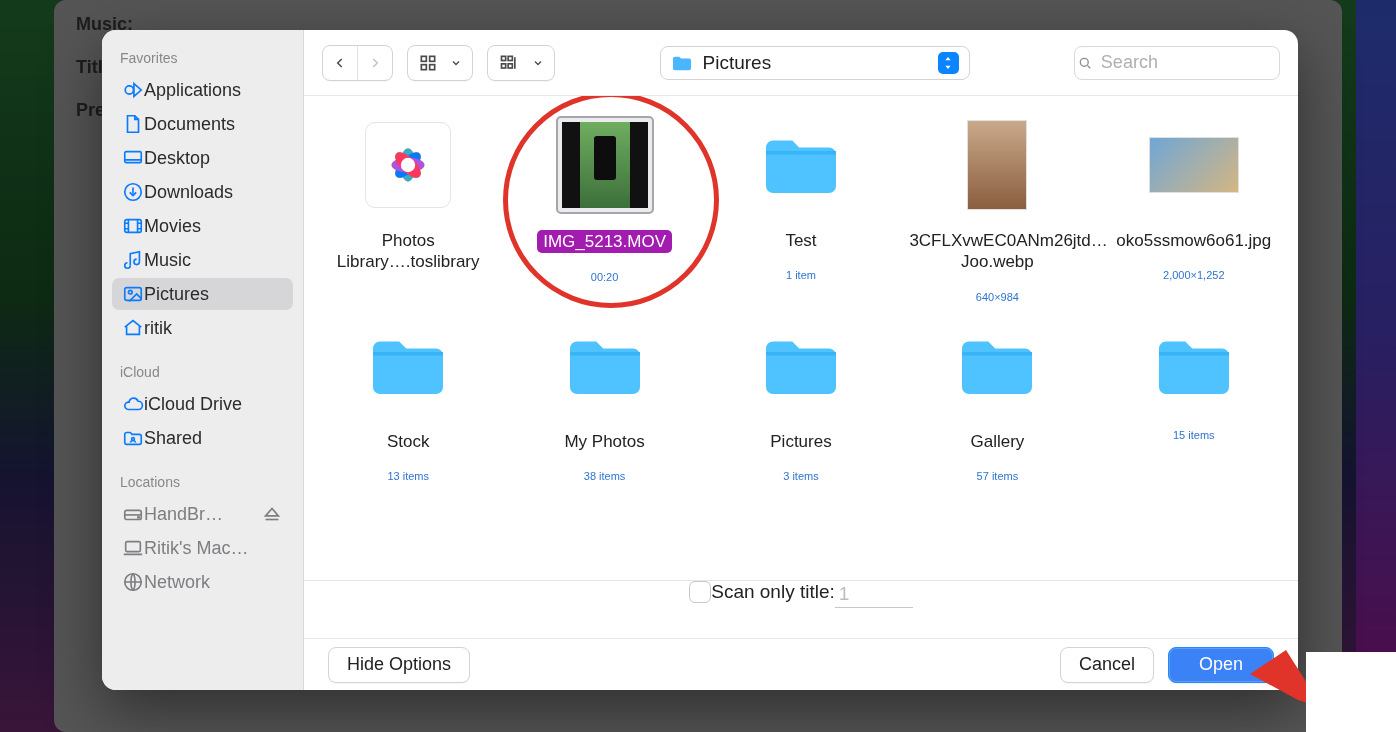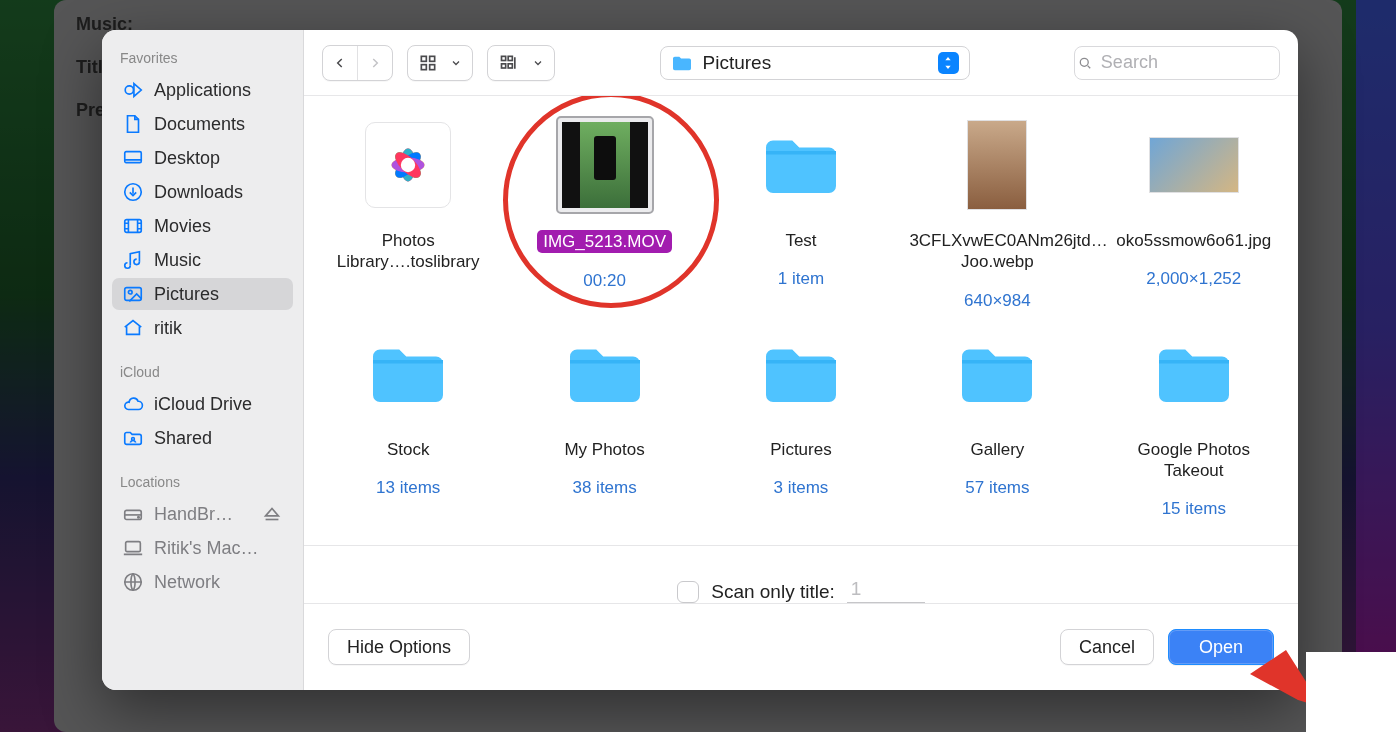--- a/index.html
+++ b/index.html
@@ -47,21 +47,21 @@
     border-right:1px solid #d9d9db;
     padding:16px 10px 10px 10px;
     overflow:hidden;
     position:relative;
   }
   .sidebar .section-label {
     font-size:14px; font-weight:400; color:#888;
     padding:4px 8px 8px 8px;
   }
   .sidebar .item {
-    display:flex; align-items:center; gap:10px;
+    display:flex; align-items:center; 
     font-size:18px; color:#2b2b2c;
     padding:5px 10px 5px 10px;
     border-radius:7px;
     cursor:pointer;
     margin-bottom:2px;
     white-space:nowrap; overflow:hidden; text-overflow:ellipsis;
   }
   .sidebar .item.selected { background:#d6d6d8; }
   .sidebar .item svg { width:22px; height:22px; flex:0 0 22px; }
   .sidebar .grey-icon { color:#7e7e82; }
@@ -132,21 +132,21 @@
     display:flex; flex-direction:column; align-items:center;
     width:180px; text-align:center;
     cursor:pointer;
     gap:16px;
   }
   .thumb {
     width:90px; height:90px;
     display:flex; align-items:center; justify-content:center;
   }
   .tile .name { font-size:17px; color:#222; margin-top:4px; line-height:1.25; max-width:176px; }
-  .tile .meta { font-size:17px; color:#2f74d0; margin-top:2px; }
+  .tile .meta { font-size:11px; color:#2f74d0; margin-top:2px; }
   .tile.selected .name {
     background:#a21caf; color:#fff; padding:1px 6px; border-radius:5px; display:inline-block;
   }
   .sel-box { border:2px solid #a6a6aa; border-radius:5px; padding:4px; background:#ececee; }
 
   .folder-svg { width:84px; height:72px; }
 
   .photos-icon {
     width:86px; height:86px; border:1px solid #e4e4e6; border-radius:10px; background:#fff;
     display:flex; align-items:center; justify-content:center;
@@ -162,36 +162,35 @@
     position:absolute;
     border:5px solid #e0342a;
     border-radius:50%;
     pointer-events:none;
   }
 
   
   .options-bar {
     border-top:1px solid #e6e6e8;
     height:58px;
-    display:flex; align-items:flex-end; justify-content:center;
-    gap:12px;
+    display:flex; align-items:flex-start; justify-content:center;
     font-size:19px; color:#222;
   }
   .options-bar .chk {
     width:22px; height:22px; border:1.5px solid #c9c9cc; border-radius:6px; background:#fff;
   }
   .options-bar .num {
     width:78px; border:none; border-bottom:1.5px solid #c6c6c9;
     font-size:19px; padding:2px 4px; color:#bdbdc0; outline:none; text-align:left;
     background:transparent;
   }
 
   
   .footer {
-    height:87px; border-top:1px solid #e6e6e8;
+    height:52px; border-top:1px solid #e6e6e8;
     display:flex; align-items:center;
     padding:0 24px;
   }
   .btn {
     height:36px; border:1px solid #d3d3d6; border-radius:8px;
     background:#fff; font-size:18px; color:#222;
     padding:0 18px; display:inline-flex; align-items:center; justify-content:center;
     box-shadow:0 1px 0 rgba(0,0,0,0.03);
     cursor:pointer;
   }
@@ -506,21 +505,20 @@
           <div class="name">Gallery</div>
           <div class="meta">57 items</div>
         </div>
         <div class="tile">
           <div class="thumb">
               <svg class="folder-svg" viewBox="0 0 24 20">
                 <path fill="#4fc3ff" d="M2 5a2 2 0 0 1 2-2h5.5l2 2H20a2 2 0 0 1 2 2v9a2 2 0 0 1-2 2H4a2 2 0 0 1-2-2z"></path>
                 <path fill="#36b4f7" d="M2 6h20v1H2z"></path>
               </svg>
             </div>
-          <div class="name">Google Photos Takeout</div>
           <div class="meta">15 items</div>
         </div>
       </div>
 
       <div class="anno-circle" style="left:199px; top:-4px; width:216px; height:216px;"></div>
     </div>
 
     <div class="options-bar">
       <div class="chk"></div>
       <span>Scan only title:</span>

